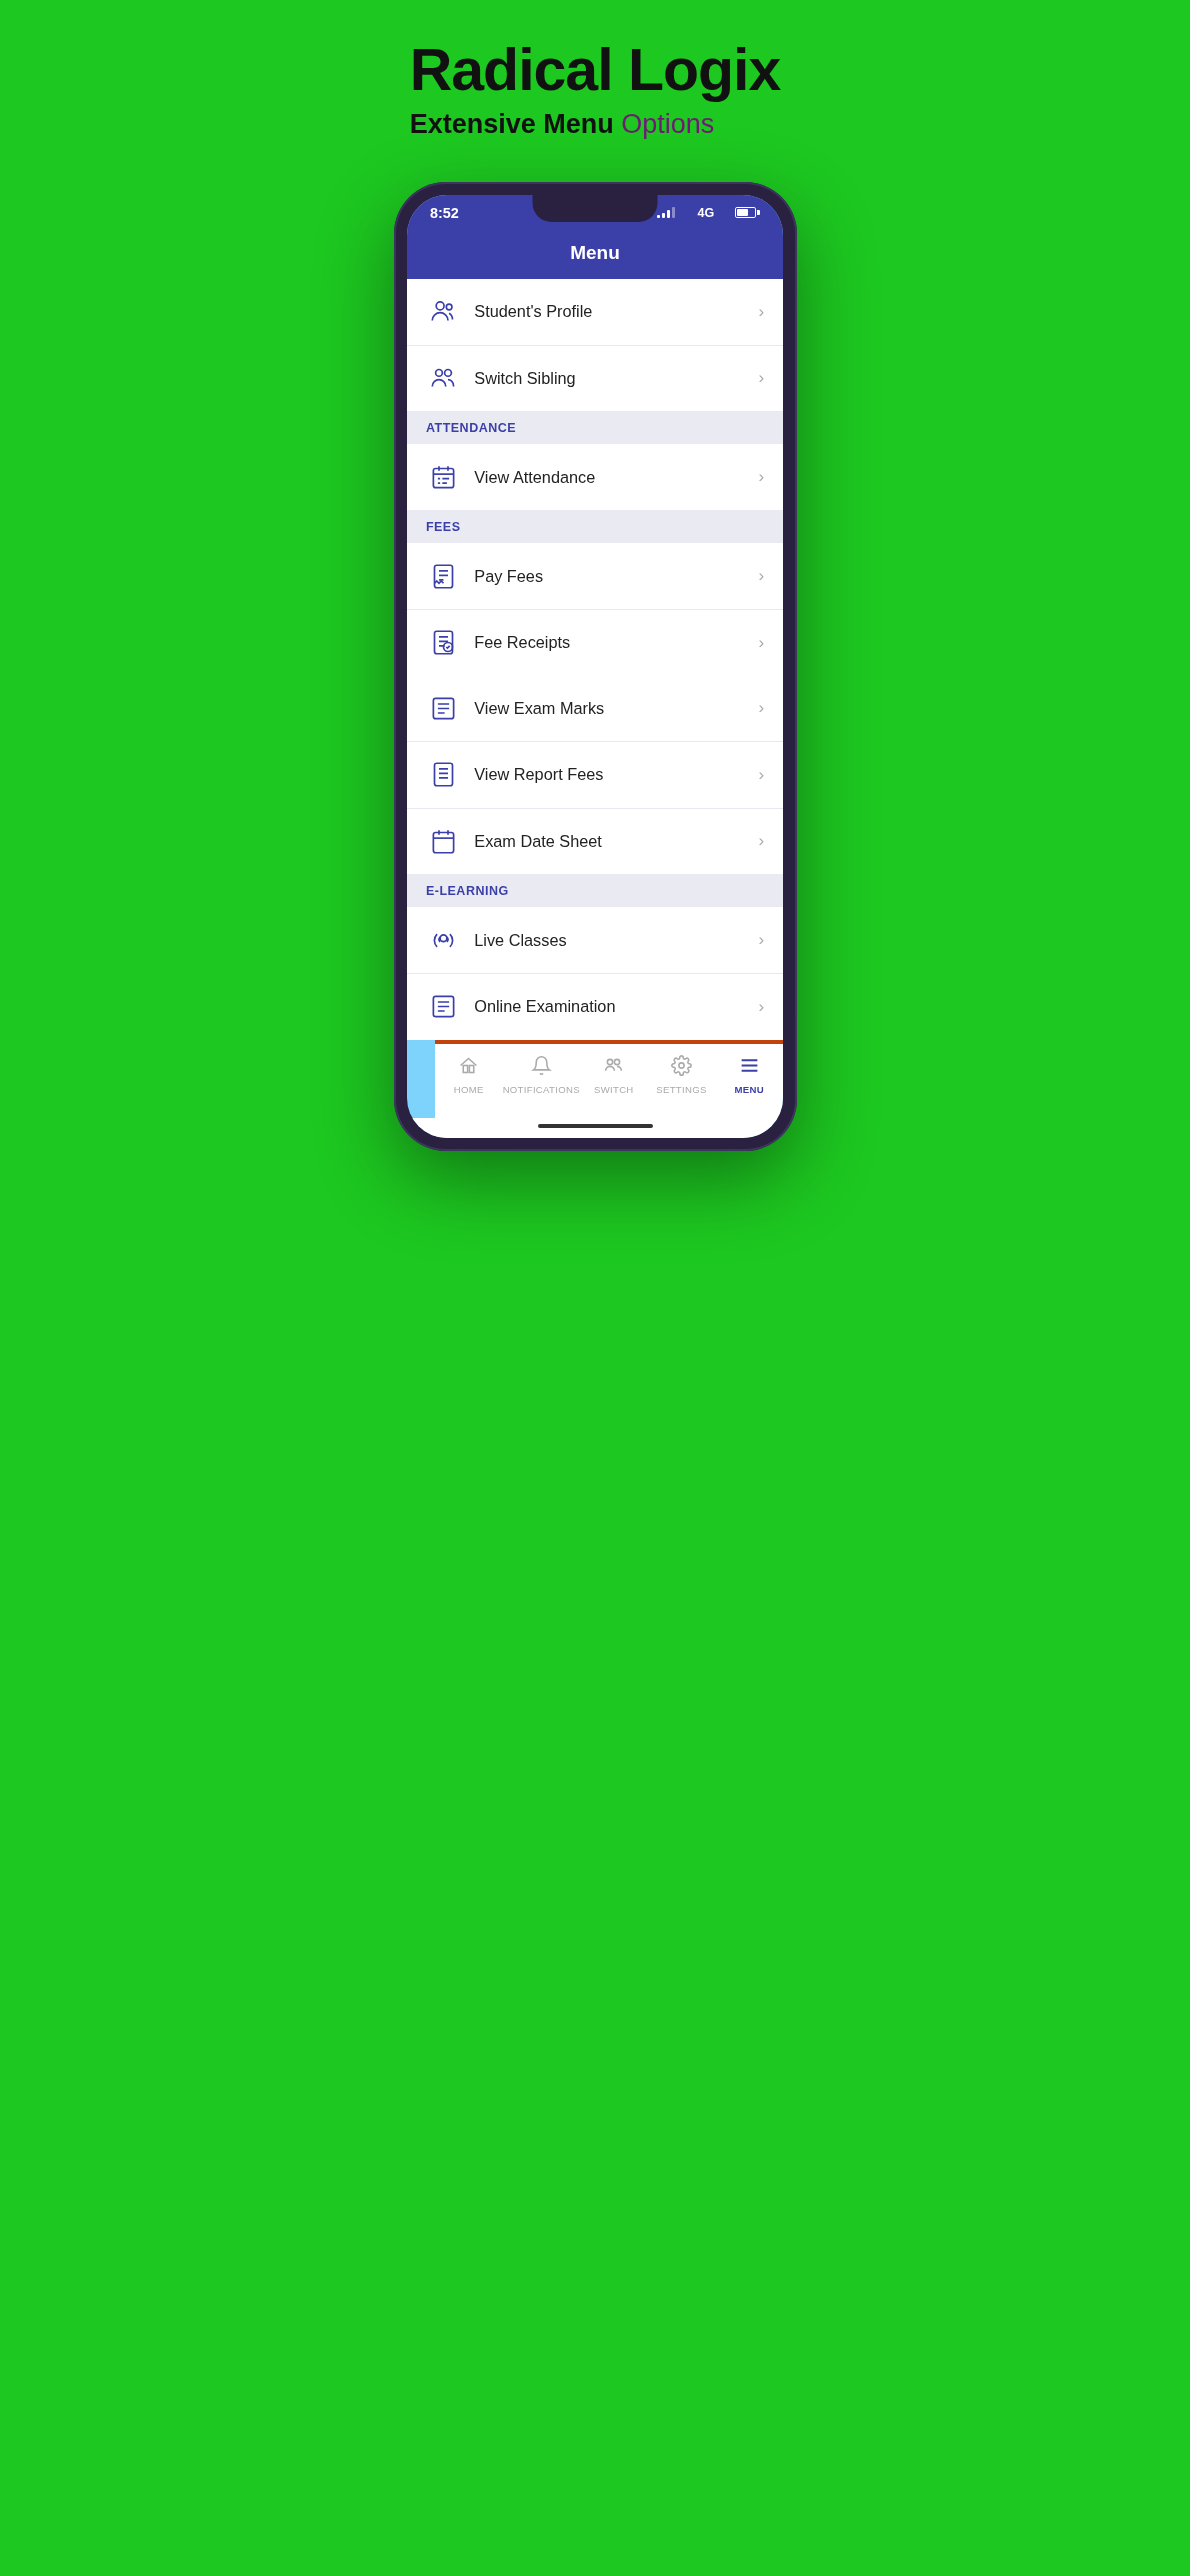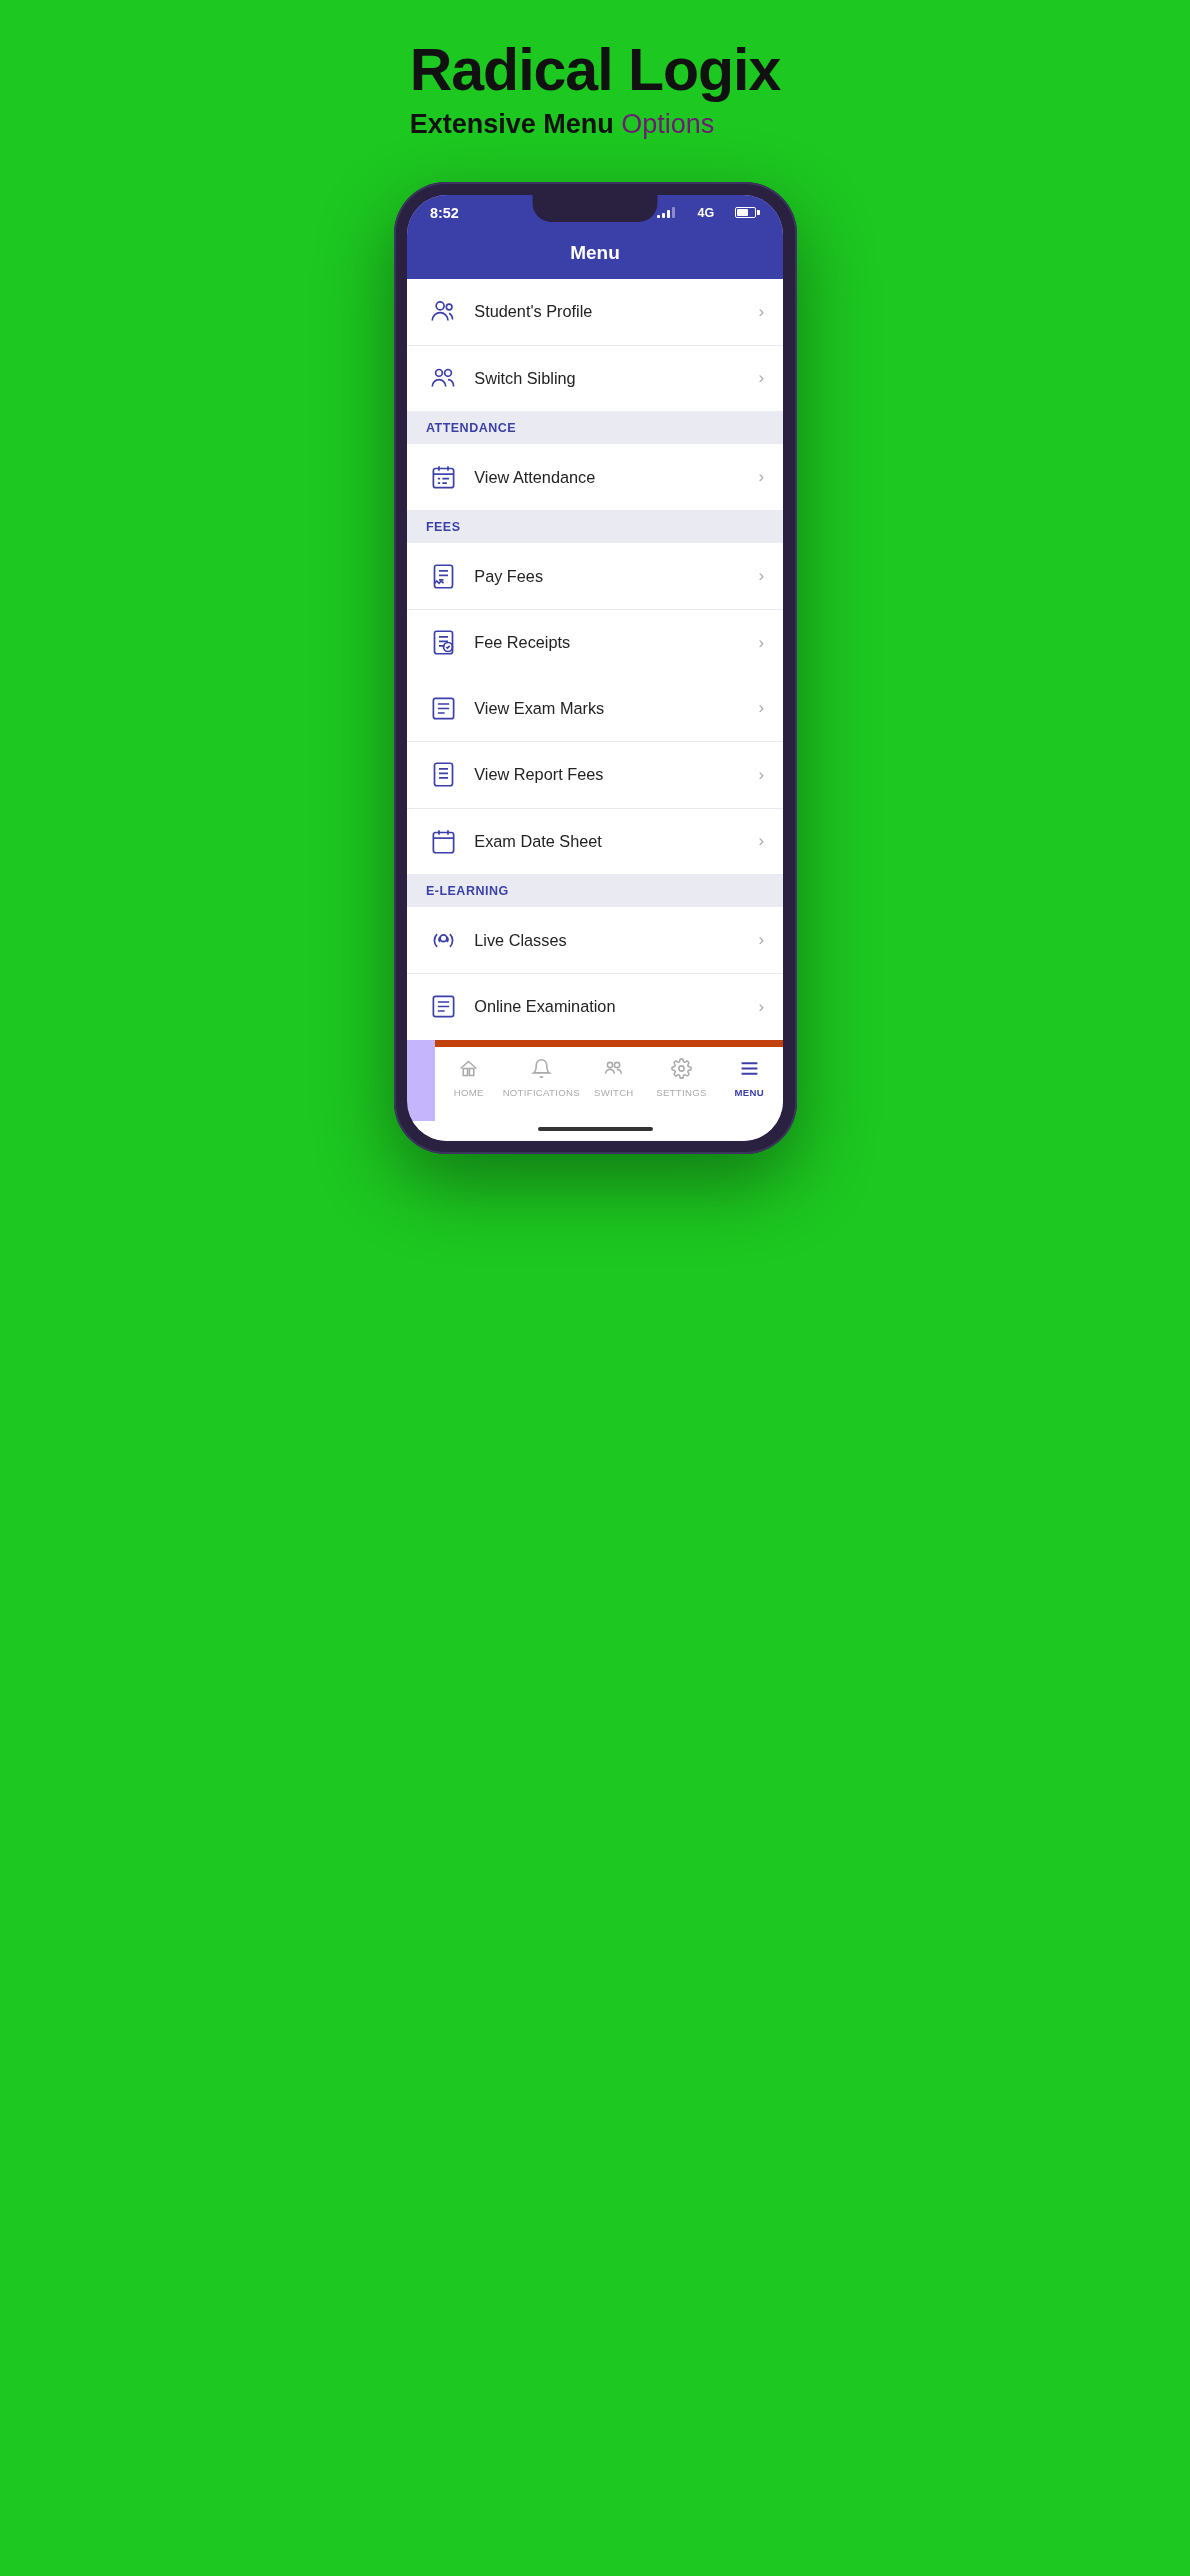--- a/index.html
+++ b/index.html
@@ -48,21 +48,21 @@
     .phone-frame {
       width: 403px;
       background: #2a2140;
       border-radius: 52px;
       padding: 13.4px;
       box-shadow: 0 29px 77px rgba(0,0,0,0.4), inset 0 0 0 1.9px #3d3460;
       position: relative;
     }
 
     .phone-screen {
-      background: #c4b5fd;
+      background: #7dd3fc;
       border-radius: 40px;
       overflow: hidden;
       position: relative;
     }
 
     
     .status-bar {
       background: #3b3fa8;
       display: flex;
       justify-content: space-between;
@@ -170,21 +170,21 @@
     .menu-item-chevron {
       color: #aaa;
       font-size: 17px;
       font-weight: 300;
     }
 
     
     .bottom-nav {
       background: white;
       display: flex;
-      border-top: 7px solid #c2410c;
+      border-top: 4px solid #c2410c;
       padding: 7.7px 0 19px;
       margin-left: 28px;
     }
 
     .nav-item {
       flex: 1;
       display: flex;
       flex-direction: column;
       align-items: center;
       gap: 2.9px;

